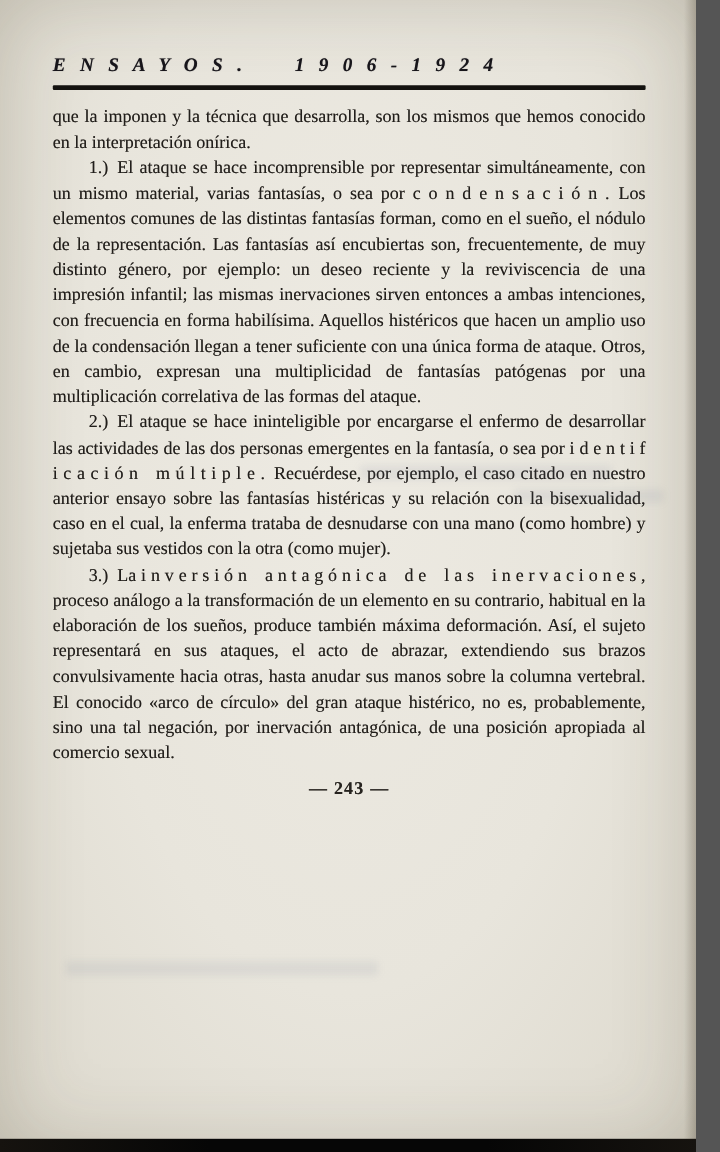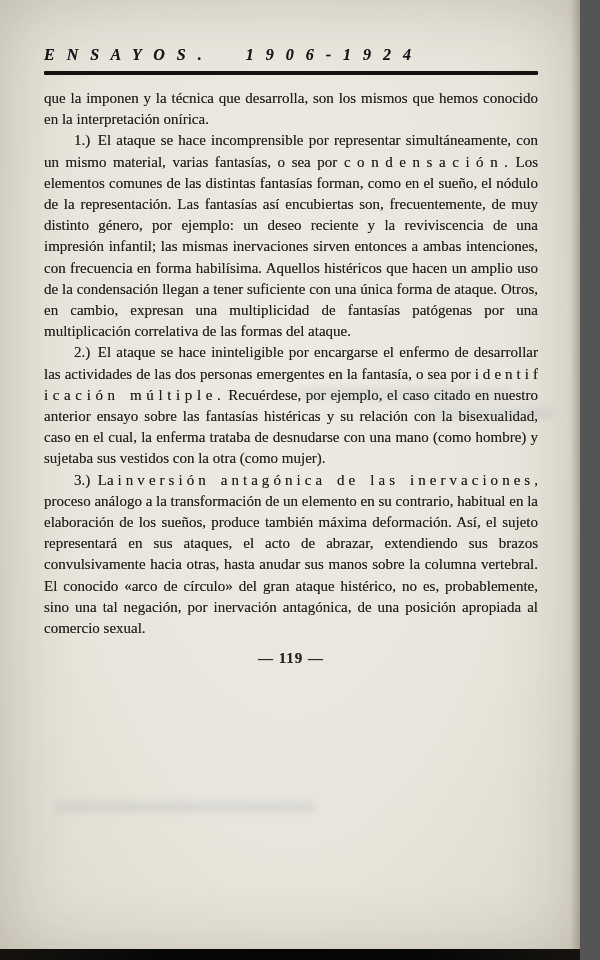--- a/index.html
+++ b/index.html
@@ -99,21 +99,21 @@
 
     <div class="rule"></div>
 
     <div class="body">
       <p>que la imponen y la técnica que desarrolla, son los mismos que hemos conocido en la interpretación onírica.</p>
       <p>1.) El ataque se hace incomprensible por representar simultáneamente, con un mismo material, varias fantasías, o sea por c o n d e n s a c i ó n . Los elementos comunes de las distintas fantasías forman, como en el sueño, el nódulo de la representación. Las fantasías así encubiertas son, frecuentemente, de muy distinto género, por ejemplo: un deseo reciente y la reviviscencia de una impresión infantil; las mismas inervaciones sirven entonces a ambas intenciones, con frecuencia en forma habilísima. Aquellos histéricos que hacen un amplio uso de la condensación llegan a tener suficiente con una única forma de ataque. Otros, en cambio, expresan una multiplicidad de fantasías patógenas por una multiplicación correlativa de las formas del ataque.</p>
       <p>2.) El ataque se hace ininteligible por encargarse el enfermo de desarrollar las actividades de las dos personas emergentes en la fantasía, o sea por i d e n t i f i c a c i ó n m ú l t i p l e . Recuérdese, por ejemplo, el caso citado en nuestro anterior ensayo sobre las fantasías histéricas y su relación con la bisexualidad, caso en el cual, la enferma trataba de desnudarse con una mano (como hombre) y sujetaba sus vestidos con la otra (como mujer).</p>
       <p>3.) La i n v e r s i ó n a n t a g ó n i c a d e l a s i n e r v a c i o n e s , proceso análogo a la transformación de un elemento en su contrario, habitual en la elaboración de los sueños, produce también máxima deformación. Así, el sujeto representará en sus ataques, el acto de abrazar, extendiendo sus brazos convulsivamente hacia otras, hasta anudar sus manos sobre la columna vertebral. El conocido «arco de círculo» del gran ataque histérico, no es, probablemente, sino una tal negación, por inervación antagónica, de una posición apropiada al comercio sexual.</p>
     </div>
 
-    <div class="pagenum">— 119 —</div>
+    <div class="pagenum">— 243 —</div>
   </div>
 
   <div class="bleed bleed-1"></div>
   <div class="bleed bleed-2"></div>
   <div class="bleed bleed-3"></div>
 
   <div class="edge-right"></div>
   <div class="edge-bottom"></div>
 </div>
 

